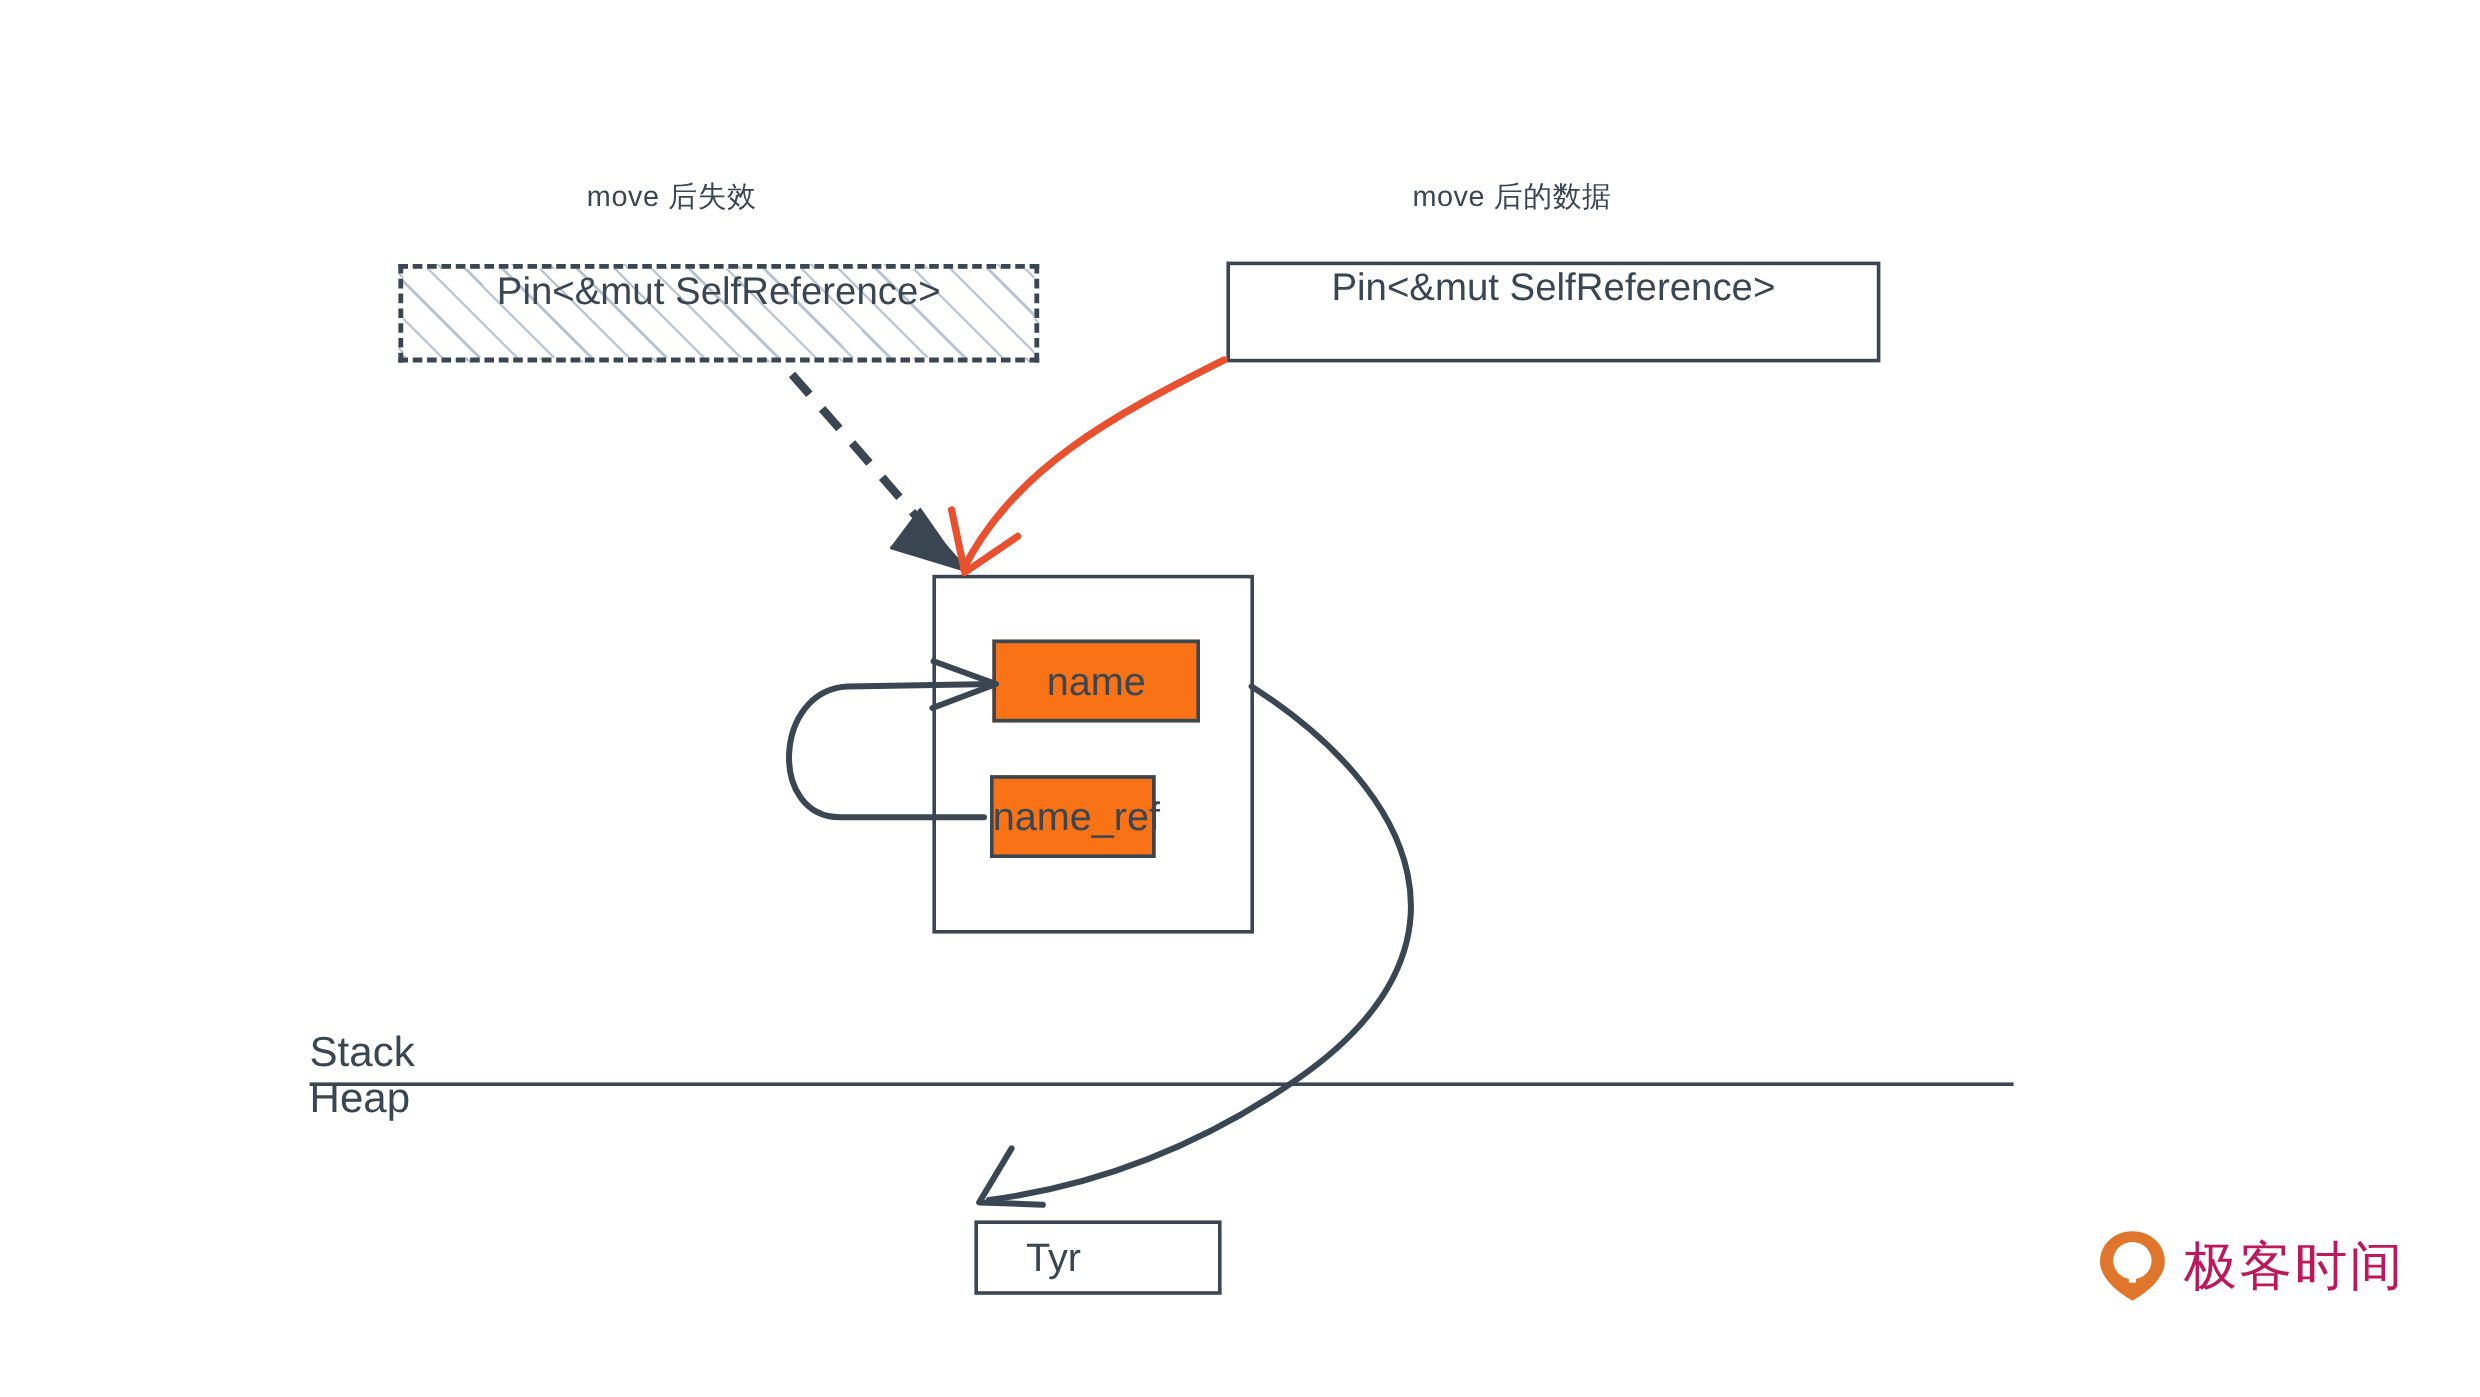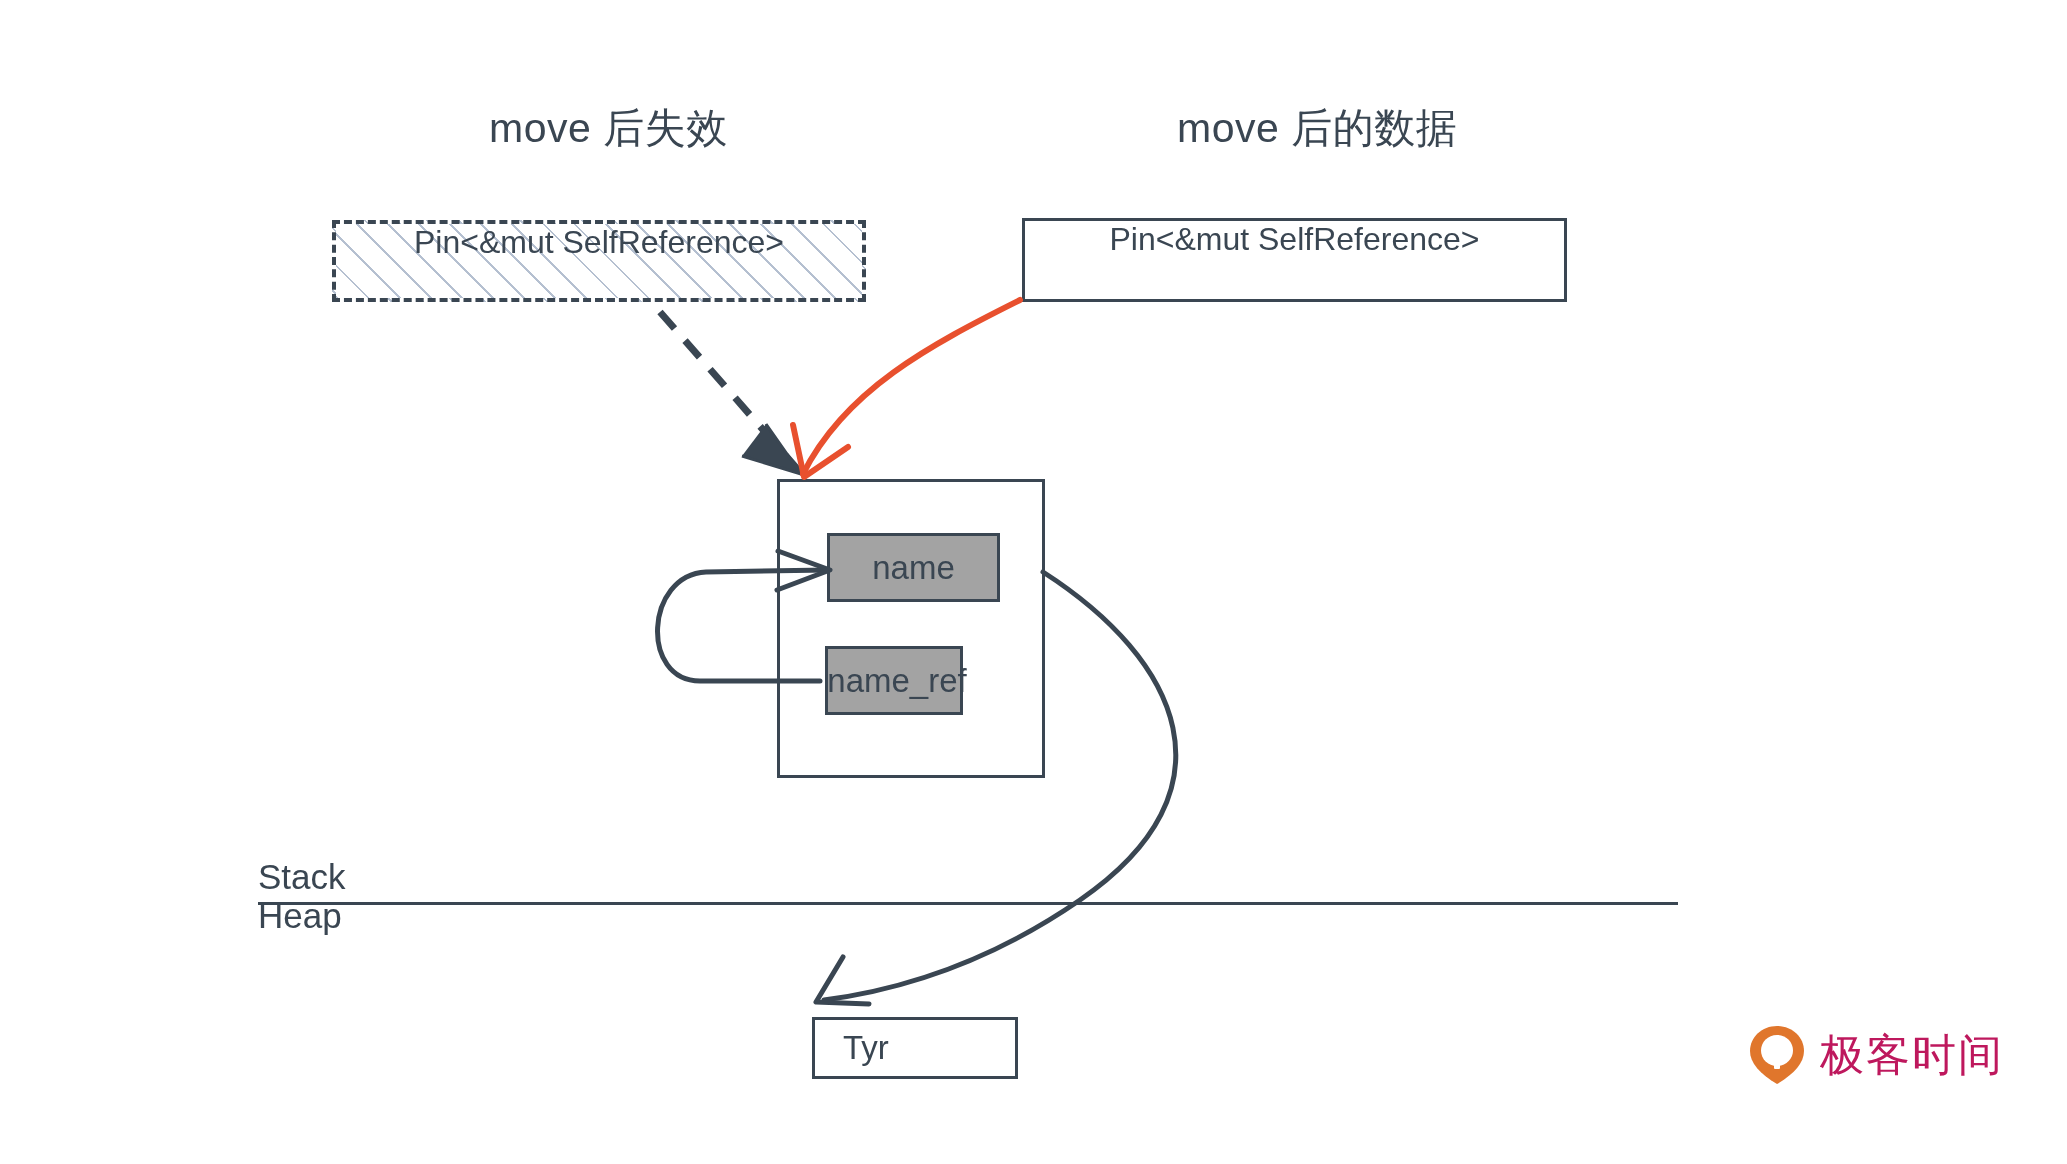--- a/index.html
+++ b/index.html
@@ -12,25 +12,26 @@
     height: 1164px;
     position: relative;
     overflow: hidden;
     font-family: "Liberation Sans", "DejaVu Sans", sans-serif;
     color: #3a4652;
   }
 
   
   .col-title {
     position: absolute;
-    font-size: 41px;
+    font-size: 24px;
     line-height: 1;
     color: #3a4652;
     white-space: nowrap;
     letter-spacing: 0.5px;
+    margin-top: 45px;
   }
   #title-left  { left: 489px; top: 108px; }
   #title-right { left: 1177px; top: 108px; }
 
   
   .pin-box {
     position: absolute;
     box-sizing: border-box;
     display: flex;
     align-items: flex-start;
@@ -64,21 +65,21 @@
     left: 777px; top: 479px;
     width: 268px; height: 299px;
     box-sizing: border-box;
     border: 3px solid #3a4652;
     background: #ffffff;
   }
   .field-box {
     position: absolute;
     box-sizing: border-box;
     border: 3px solid #3a4652;
-    background: #a3a3a3;
+    background: #f97316;
     display: flex;
     align-items: center;
     justify-content: center;
     font-size: 33px;
     color: #3a4652;
     white-space: nowrap;
   }
   #field-name    { left: 827px; top: 533px; width: 173px; height: 69px; }
   #field-nameref { left: 825px; top: 646px; width: 138px; height: 69px; }
   #field-nameref .field-text { position: relative; left: 3px; }
@@ -89,21 +90,21 @@
     left: 812px; top: 1017px;
     width: 206px; height: 62px;
     box-sizing: border-box;
     border: 3px solid #3a4652;
     background: #ffffff;
     display: flex;
     align-items: center;
     font-size: 33px;
     color: #3a4652;
   }
-  #tyr-box .field-text { padding-left: 28px; }
+  #tyr-box .field-text { padding-left: 40px; }
 
   
   .mem-label {
     position: absolute;
     font-size: 35px;
     color: #3a4652;
     white-space: nowrap;
   }
   #label-stack { left: 258px; top: 857px; }
   #label-heap  { left: 258px; top: 896px; }

